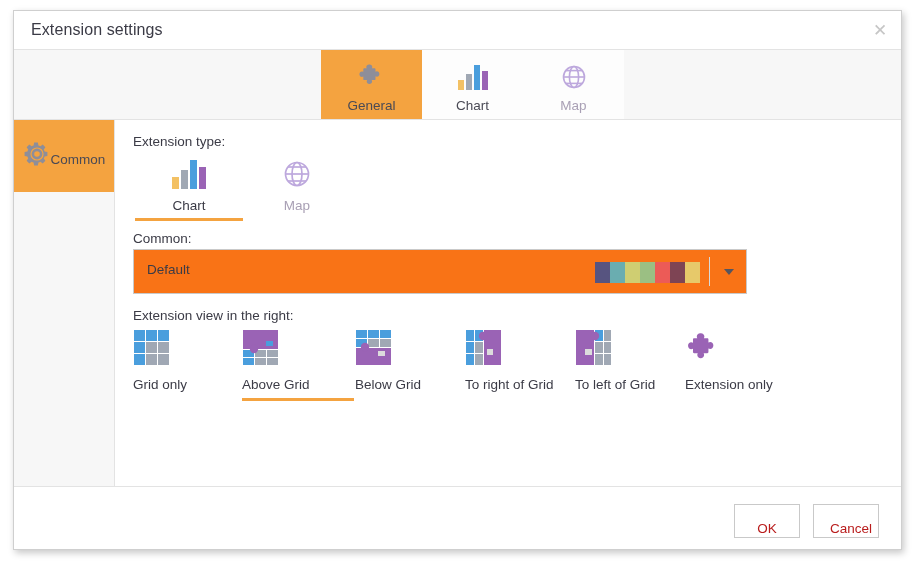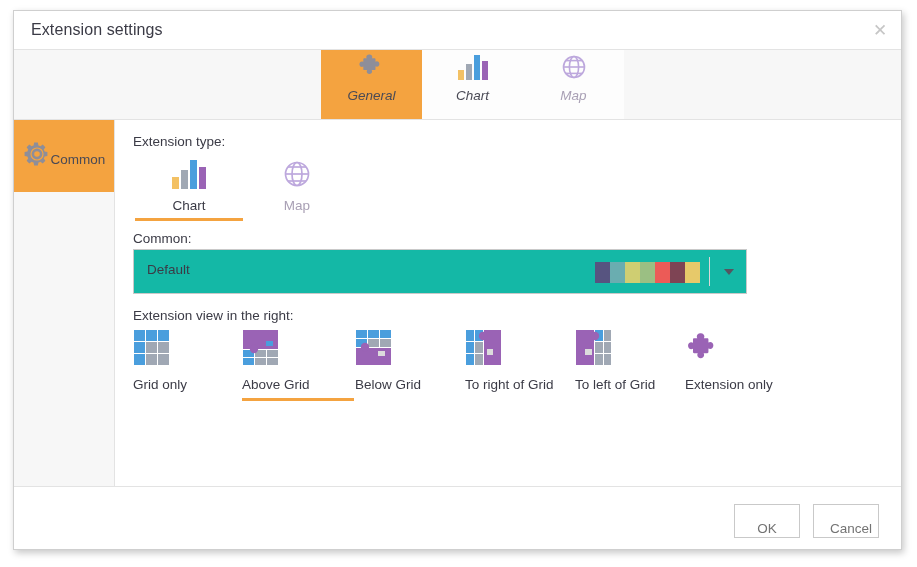--- a/index.html
+++ b/index.html
@@ -73,22 +73,21 @@
     position: absolute;
     top: 0;
     width: 101px;
     height: 69px;
     display: flex;
     flex-direction: column;
     align-items: center;
     justify-content: flex-start;
     cursor: pointer;
     box-sizing: border-box;
-    padding-top: 1px;
-    font-style: italic;
+    padding-top: 11px;
   }
   .tab.inactive { background: #fdfdfd; }
   .tab.active   { background: #f4a340; }
   .tab-label {
     font-size: 13.5px;
     color: #4a4a55;
     margin-top: 7px;
   }
   .tab.inactive.disabled .tab-label { color: #a9a0b5; }
   .tab-icon { height: 30px; display:flex; align-items:flex-end; }
@@ -161,21 +160,21 @@
   .underline.hidden { background: transparent; }
 
   
   #palette-box {
     position: absolute;
     left: 18px;
     top: 129px;
     width: 614px;
     height: 45px;
     border: 1px solid #c9c9c9;
-    background: #14b8a6;
+    background: #f97316;
     box-sizing: border-box;
     cursor: pointer;
   }
   #palette-value {
     position: absolute;
     left: 13px;
     top: 12px;
     font-size: 13.5px;
     color: #3b3b46;
   }
@@ -248,21 +247,21 @@
     box-sizing: border-box;
   }
   .dlg-btn {
     position: absolute;
     top: 17px;
     width: 66px;
     height: 29px;
     border: 1px solid #c9c9c9;
     background: #ffffff;
     font-size: 13.5px;
-    color: #737373;
+    color: #b91c1c;
     font-family: "Liberation Sans", sans-serif;
     cursor: pointer;
     padding: 16px;
   }
   #ok-btn     { right: 101px; }
   #cancel-btn { right: 22px; }
 </style>
 </head>
 <body>
 

